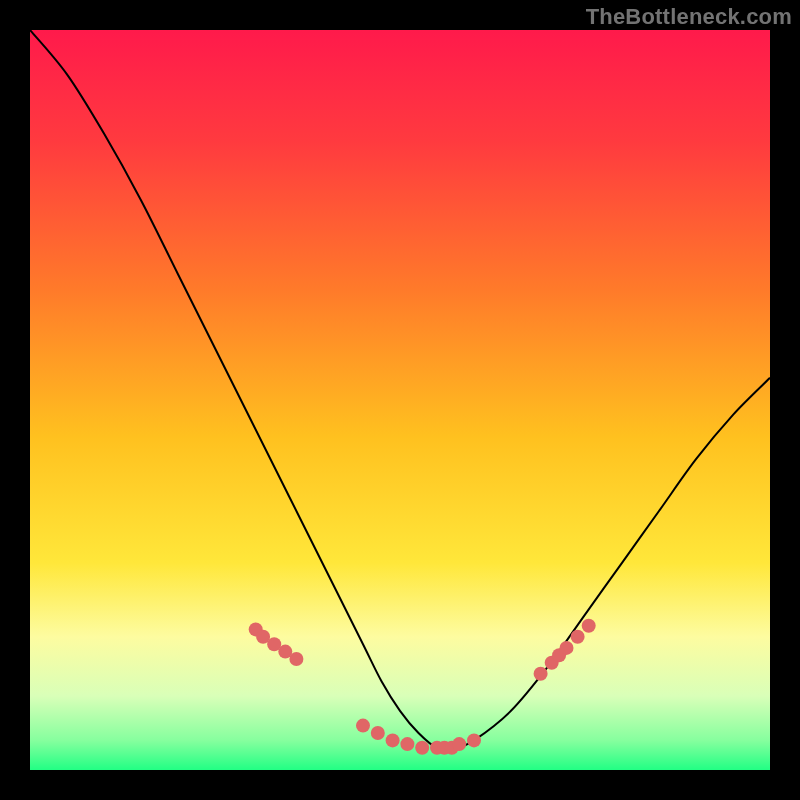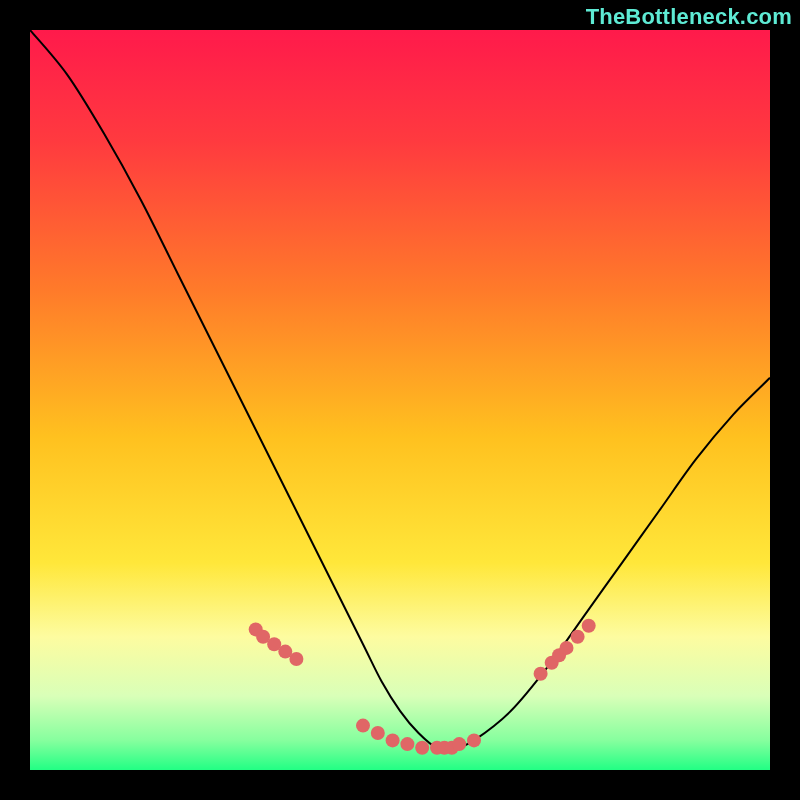--- a/index.html
+++ b/index.html
@@ -20,21 +20,21 @@
   .plot {
     position: absolute;
     left: 30px; top: 30px;
     width: 740px;
     height: 740px;
   }
   .watermark {
     position: absolute;
     top: 4px;
     right: 8px;
-    color: #5eead4;
+    color: #737373;
     font-size: 22px;
     font-weight: 600;
     letter-spacing: 0.2px;
     user-select: none;
   }
   svg { display: block; }
 </style>
 </head>
 <body>
 

